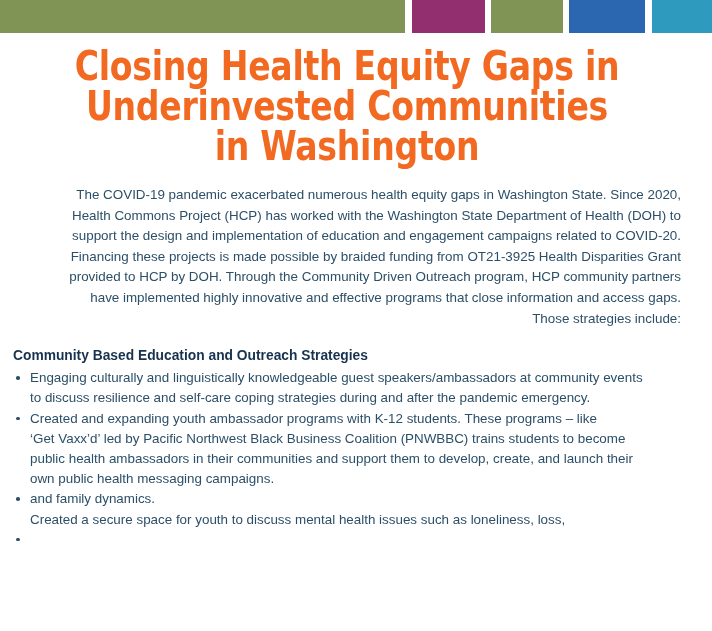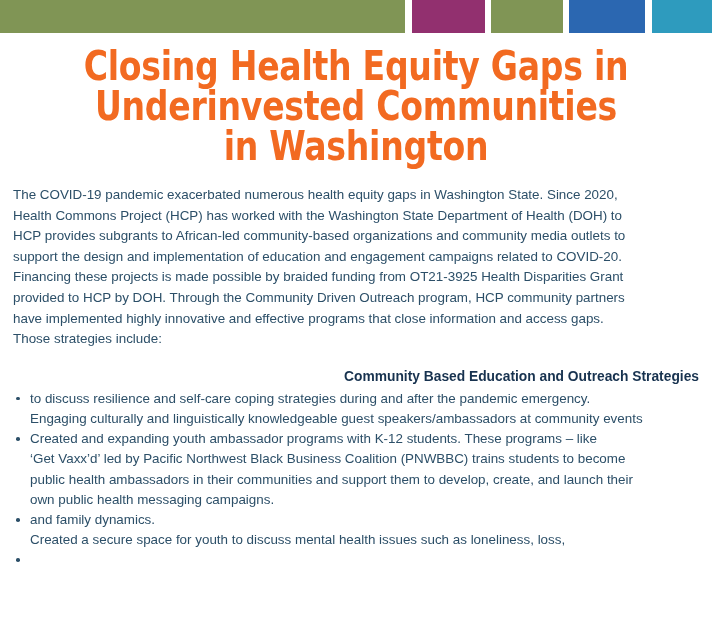--- a/index.html
+++ b/index.html
@@ -22,21 +22,21 @@
     background: #ffffff;
   }
   .color-bar .seg {
     position: absolute;
     top: 0;
     height: 33px;
   }
 
   
   .page {
-    padding: 0 13px 0 13px;
+    padding: 0 31px 0 13px;
     box-sizing: border-box;
     width: 712px;
   }
 
   .doc-title {
     margin: 13px 0 0 0;
     text-align: center;
     color: #F26A21;
     font-family: "Liberation Sans Narrow", "DejaVu Sans Condensed", "Liberation Sans", sans-serif;
     font-weight: 700;
@@ -46,31 +46,30 @@
     transform: scaleX(0.92);
     transform-origin: center top;
   }
   .doc-title .tline { display: block; white-space: nowrap; }
 
   .intro {
     margin: 19px 0 0 0;
     color: #2C4F68;
     font-size: 13.4px;
     line-height: 20.6px;
-    text-align: left;
+    text-align: right;
   }
   .intro .ln { display: block; white-space: nowrap; }
 
   .section-heading {
     margin: 17px 0 0 0;
     color: #17324F;
     font-weight: 700;
     font-size: 13.8px;
     line-height: 19px;
-    text-align: right;
   }
 
   .bullet-list {
     list-style: none;
     margin: 3px 0 0 0;
     padding: 0;
   }
   .bullet-list > li {
     position: relative;
     padding-left: 17px;
@@ -108,35 +107,34 @@
 
   <h1 class="doc-title" id="doc-title">
       <span class="tline">Closing Health Equity Gaps in</span>
       <span class="tline">Underinvested Communities</span>
       <span class="tline">in Washington</span>
     </h1>
 
   <p class="intro" id="intro-paragraph">
       <span class="ln">The COVID-19 pandemic exacerbated numerous health equity gaps in Washington State. Since 2020,</span>
       <span class="ln">Health Commons Project (HCP) has worked with the Washington State Department of Health (DOH) to</span>
-      <span class="ln">HCP provides subgrants to African-led community-based organizations and community media outlets to</span>
       <span class="ln">support the design and implementation of education and engagement campaigns related to COVID-20.</span>
       <span class="ln">Financing these projects is made possible by braided funding from OT21-3925 Health Disparities Grant</span>
       <span class="ln">provided to HCP by DOH. Through the Community Driven Outreach program, HCP community partners</span>
       <span class="ln">have implemented highly innovative and effective programs that close information and access gaps.</span>
       <span class="ln">Those strategies include:</span>
     </p>
 
   <h2 class="section-heading">Community Based Education and Outreach Strategies</h2>
 
   <ul class="bullet-list" id="bullet-list">
       <li>
         <span class="dot"></span>
+        <span class="ln">Engaging culturally and linguistically knowledgeable guest speakers/ambassadors at community events</span>
         <span class="ln">to discuss resilience and self-care coping strategies during and after the pandemic emergency.</span>
-        <span class="ln">Engaging culturally and linguistically knowledgeable guest speakers/ambassadors at community events</span>
       </li>
       <li>
         <span class="dot"></span>
         <span class="ln">Created and expanding youth ambassador programs with K-12 students. These programs – like</span>
         <span class="ln">‘Get Vaxx’d’ led by Pacific Northwest Black Business Coalition (PNWBBC) trains students to become</span>
         <span class="ln">public health ambassadors in their communities and support them to develop, create, and launch their</span>
         <span class="ln">own public health messaging campaigns.</span>
       </li>
       <li>
         <span class="dot"></span>

